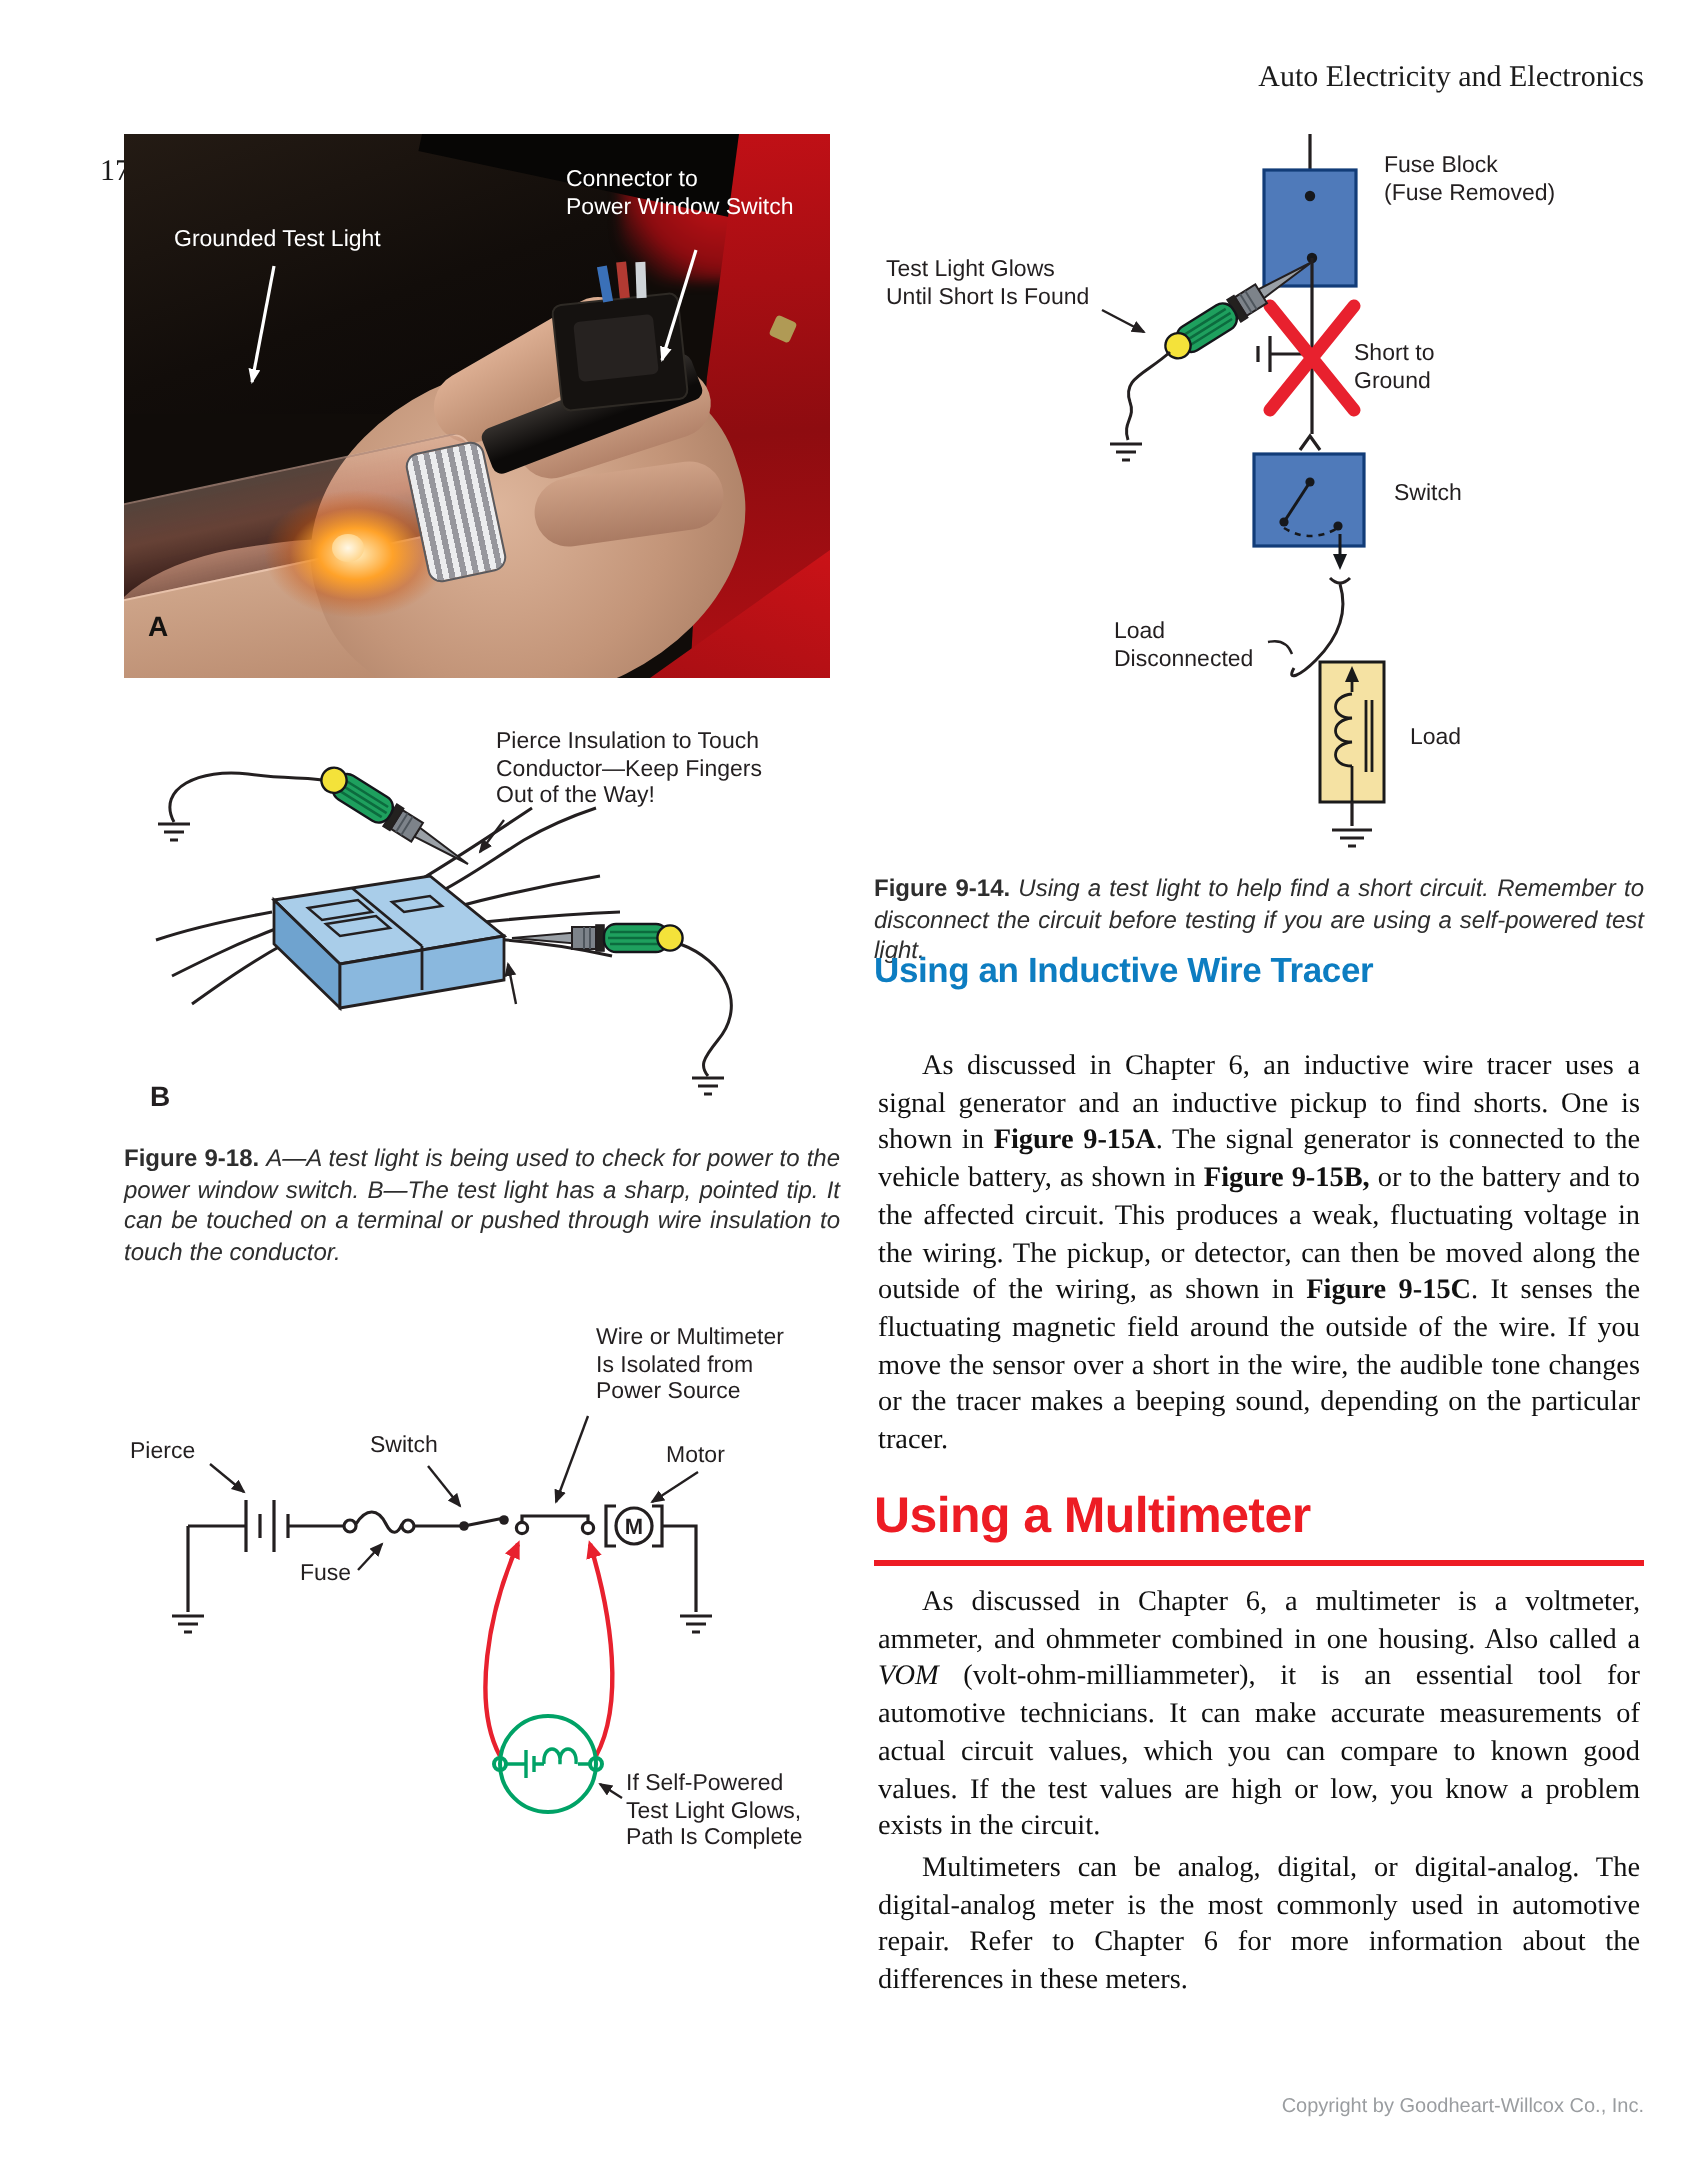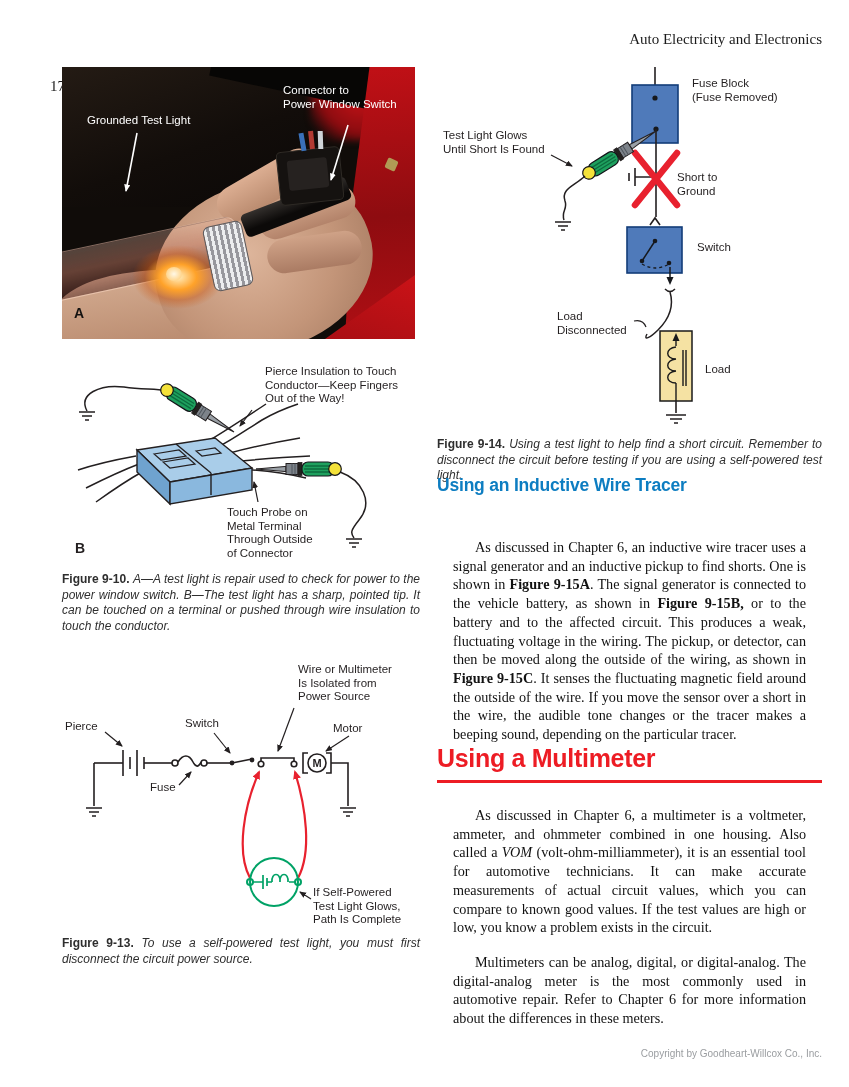--- a/index.html
+++ b/index.html
@@ -64,21 +64,21 @@
 
   
   .h-blue{position:absolute;left:437px;top:475px;width:385px;margin:0;
           font-family:"Liberation Sans",sans-serif;font-weight:bold;font-size:17.5px;letter-spacing:-.2px;color:#0d7dc1;}
   .h-red{position:absolute;left:437px;top:744px;width:385px;margin:0;
          font-family:"Liberation Sans",sans-serif;font-weight:bold;font-size:25px;letter-spacing:-.3px;color:#ed1c24;
          padding-bottom:7px;border-bottom:3.5px solid #ed1c24;}
   .bodytext{position:absolute;width:385px;left:437px;}
   #p-inductive{top:522px;}
   #multi-paras{top:790px;}
-  .bodytext p{margin:16px;font-size:14.2px;line-height:18.7px;text-align:justify;text-indent:22px;color:#111;}
+  .bodytext p{margin:2px;font-size:14.2px;line-height:18.7px;text-align:justify;text-indent:22px;color:#111;}
 
   #footer{position:absolute;right:27px;top:1048px;font-family:"Liberation Sans",sans-serif;
           font-size:10px;color:#9a9da0;}
 </style>
 </head>
 <body>
 
 <div class="page">
 
   <span class="runhead" id="pagenum">174</span>
@@ -154,33 +154,29 @@
         <path d="M75,98 L108,130 L108,152 L75,120 Z" fill="#6fa3cf"></path>
         <path d="M108,130 L190,116 L190,138 L108,152 Z" fill="#8ab8de"></path>
         <path d="M114,92 L149,121 M149,121 L149,143" fill="none"></path>
         <path d="M92,102 L117,98 L124,104 L99,108 Z M101,110 L126,106 L133,112 L108,116 Z M134,99 L153,96 L159,101 L140,104 Z" fill="none" stroke-width="1.2"></path>
       </g>
       <use href="#sdB" transform="translate(172,80) rotate(32)"></use>
       <use href="#sdB" transform="translate(194,117) rotate(180)"></use>
       <path d="M190,58 L178,74" stroke="#231f20" stroke-width="1.2" fill="none" marker-end="url(#ahB)"></path>
       <path d="M196,150 L192,130" stroke="#231f20" stroke-width="1.2" fill="none" marker-end="url(#ahB)"></path>
     </svg>
-    <div class="lbl" style="left:186px;top:13px;margin-left:17px;">Pierce Insulation to Touch
+    <div class="lbl" style="left:186px;top:13px;">Pierce Insulation to Touch
 Conductor—Keep Fingers
 Out of the Way!</div>
-    <div class="lbl" style="left:165px;top:154px;">Touch Probe on
-Metal Terminal
-Through Outside
-of Connector</div>
     <div class="sub" style="left:13px;top:188px;">B</div>
   </div>
 
   <div class="caption" id="cap912">
-    <span class="cap-lead">Figure 9-10.</span>
-    <span class="cap-body">A—A test light is repair used to check for power to the power window switch. B—The test light has a sharp, pointed tip. It can be touched on a terminal or pushed through wire insulation to touch the conductor.</span>
+    <span class="cap-lead">Figure 9-18.</span>
+    <span class="cap-body">A—A test light is being used to check for power to the power window switch. B—The test light has a sharp, pointed tip. It can be touched on a terminal or pushed through wire insulation to touch the conductor.</span>
   </div>
 
   <div class="fig" id="fig913">
     <svg viewBox="0 0 358 272" width="358" height="272">
       <defs>
         <marker id="ah13" markerWidth="9" markerHeight="9" refX="6" refY="3" orient="auto" markerUnits="userSpaceOnUse">
           <path d="M0,0 L7,3 L0,6 Z" fill="#231f20"></path>
         </marker>
         <marker id="ah13r" markerWidth="11" markerHeight="11" refX="7" refY="4" orient="auto" markerUnits="userSpaceOnUse">
           <path d="M0,0 L9,4 L0,8 Z" fill="#e8212e"></path>
@@ -235,24 +231,20 @@
     <div class="lbl" style="left:88px;top:123px;text-align:right;">Fuse</div>
     <div class="lbl" style="left:271px;top:64px;">Motor</div>
     <div class="lbl" style="left:236px;top:5px;">Wire or Multimeter
 Is Isolated from
 Power Source</div>
     <div class="lbl" style="left:251px;top:228px;">If Self-Powered
 Test Light Glows,
 Path Is Complete</div>
   </div>
 
-  <div class="caption" id="cap913">
-    <span class="cap-lead">Figure 9-13.</span>
-    <span class="cap-body">To use a self-powered test light, you must first disconnect the circuit power source.</span>
-  </div>
 
   <div class="fig" id="fig914">
     <svg viewBox="0 0 385 370" width="385" height="370">
       <defs>
         <marker id="ah14" markerWidth="9" markerHeight="9" refX="6" refY="3" orient="auto" markerUnits="userSpaceOnUse">
           <path d="M0,0 L7,3 L0,6 Z" fill="#231f20"></path>
         </marker>
         <g id="sd14">
           <polygon points="0,0 -30,-2.6 -30,2.6" fill="#9aa0a6" stroke="#231f20" stroke-width="1"></polygon>
           <rect x="-42" y="-5.5" width="12" height="11" fill="#7d838a" stroke="#231f20" stroke-width="1"></rect>

